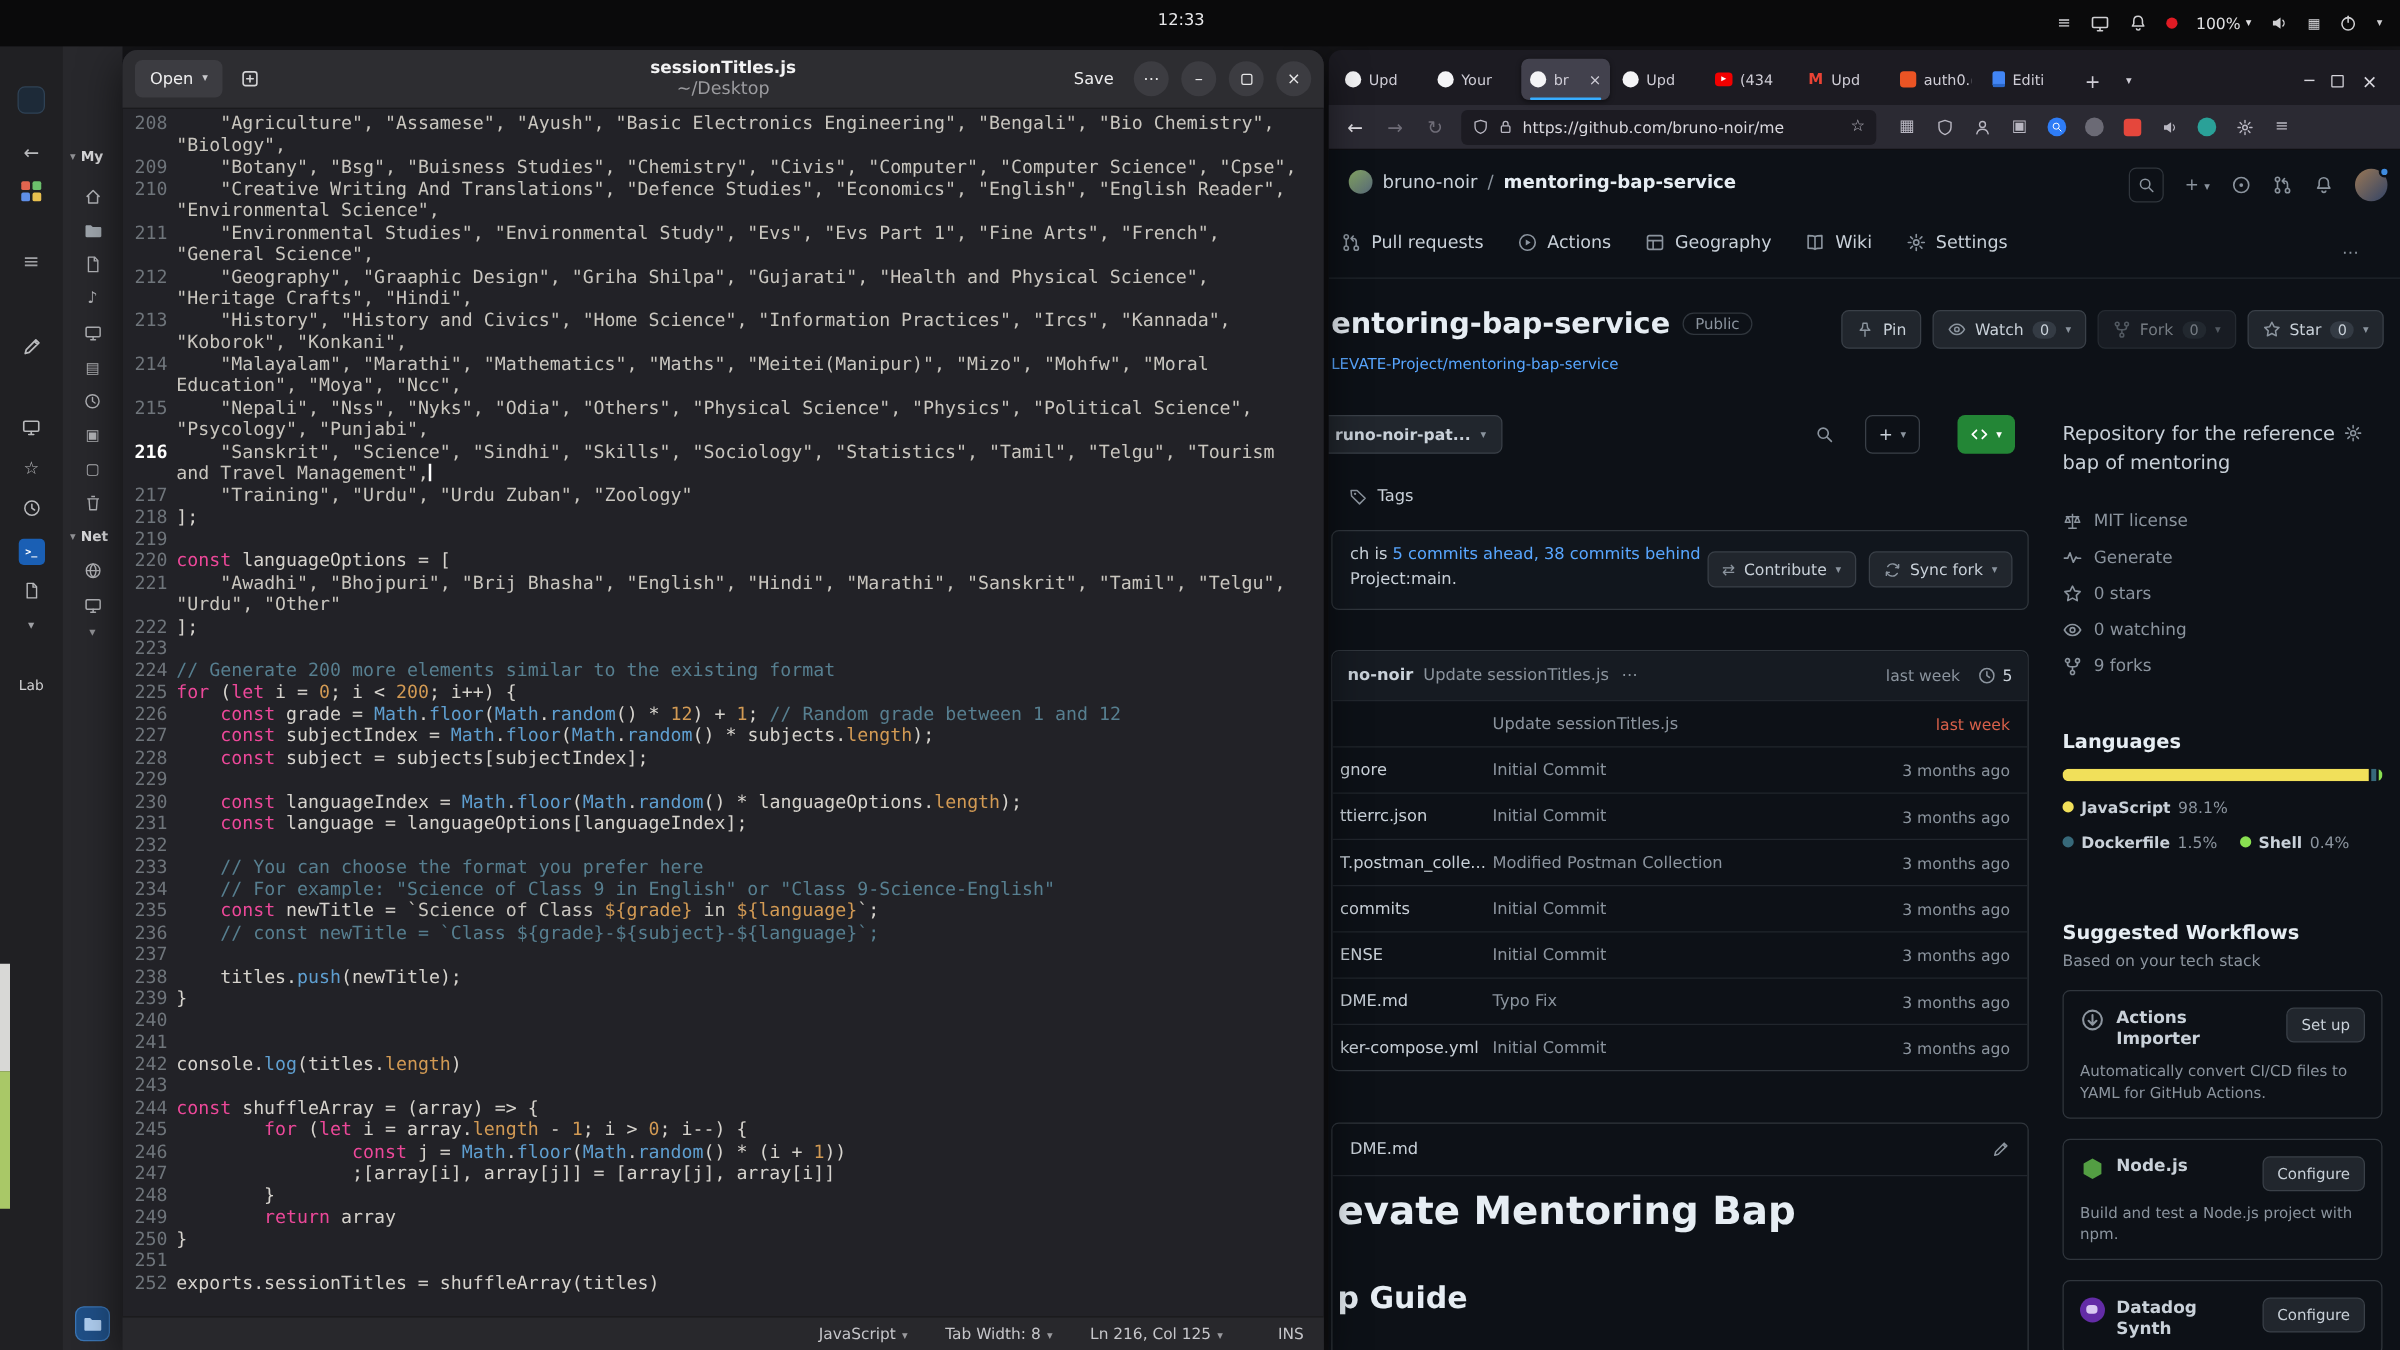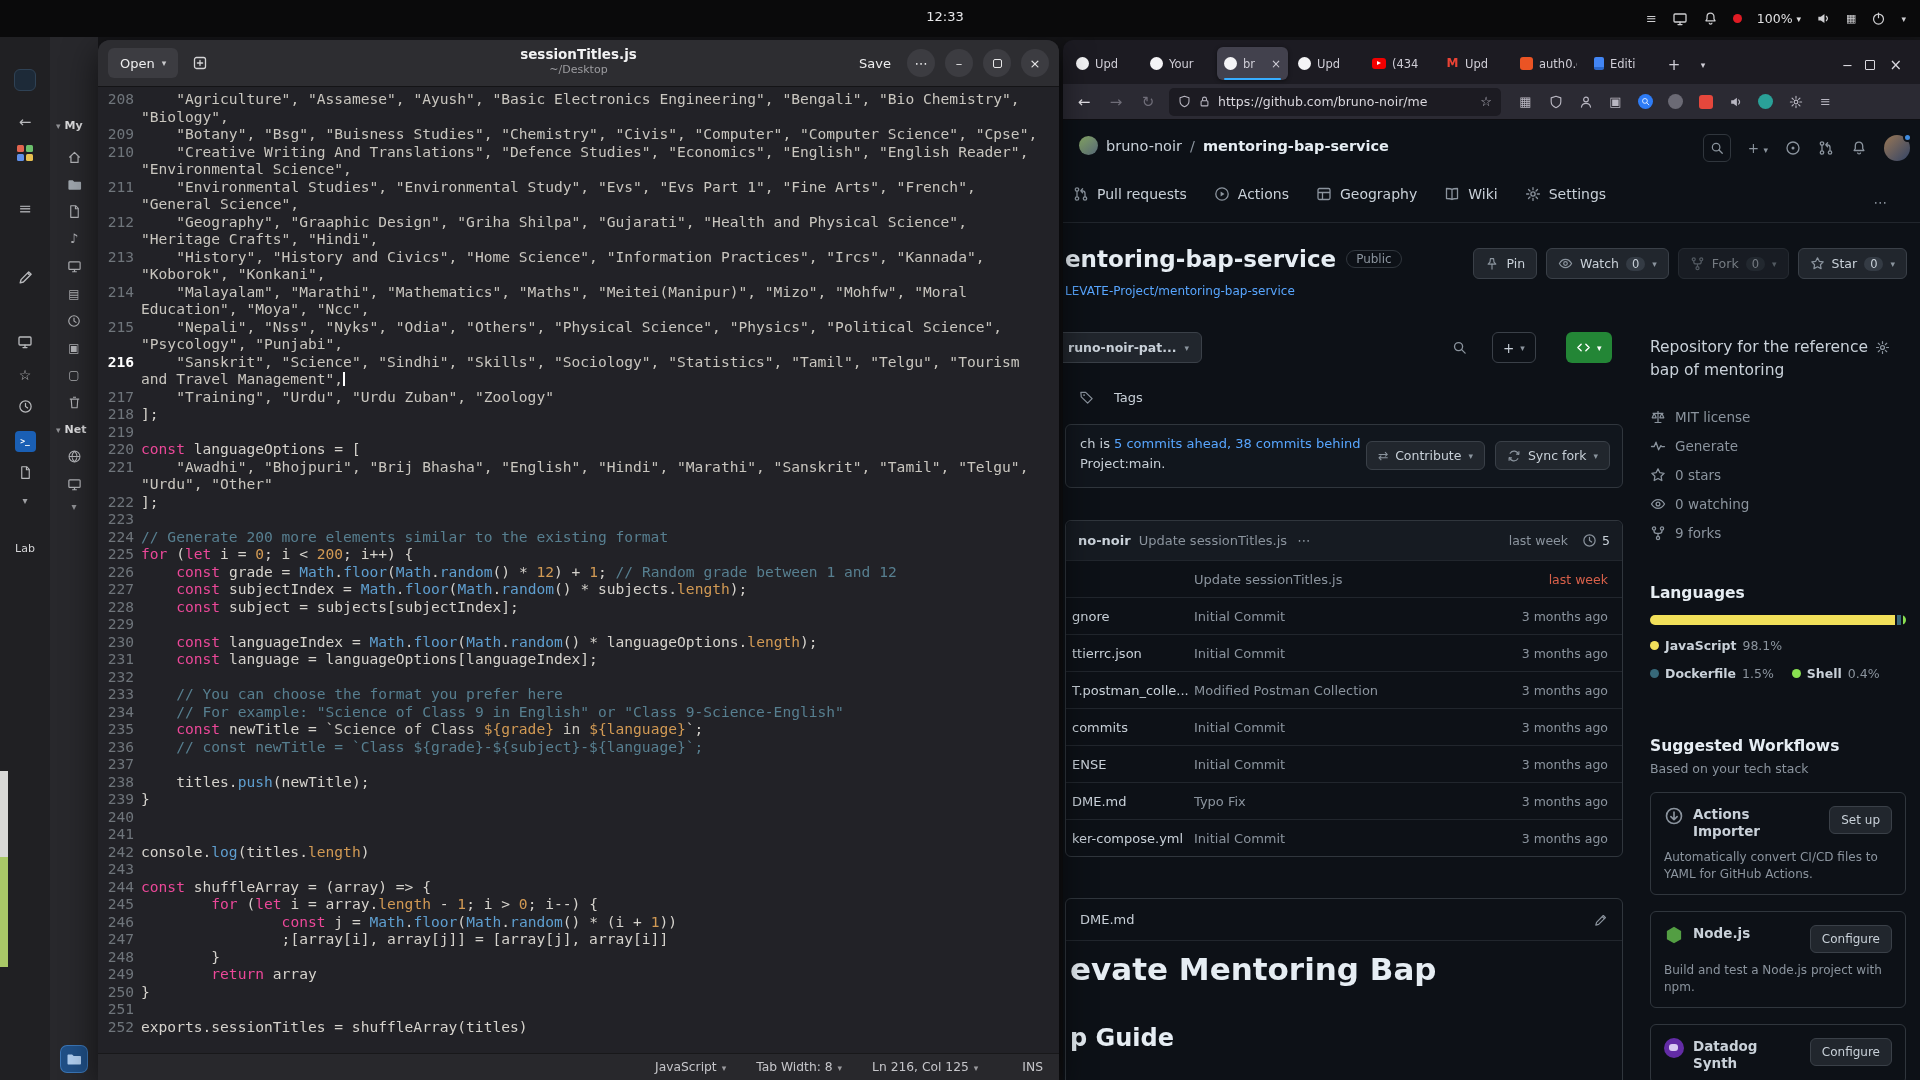--- a/index.html
+++ b/index.html
@@ -30,21 +30,21 @@
 .strip{position:absolute;left:0;width:8px}
 
 
 #editor{position:absolute;left:98px;top:40px;width:961px;height:1040px;background:#222227;border-radius:12px 12px 0 0;box-shadow:0 10px 34px rgba(0,0,0,.6);z-index:20}
 #ed-head{height:47px;background:#2d2d31;border-bottom:1px solid #141416;border-radius:12px 12px 0 0;display:flex;align-items:center;padding:0 10px;position:relative}
 #ed-open{height:30px;display:flex;align-items:center;gap:7px;background:#3c3c41;border-radius:6px;padding:0 12px;color:#eeeeef;font-size:13px}
 #ed-open .c{font-size:9px;color:#c9c9cc}
 .ed-iconbtn{width:32px;height:30px;display:flex;align-items:center;justify-content:center;color:#d4d4d6;border-radius:6px;margin-left:6px}
 #ed-title-wrap{position:absolute;left:0;right:0;top:6px;text-align:center;pointer-events:none}
 #ed-title{font-size:13.5px;font-weight:bold;color:#f2f2f3}
-#ed-sub{font-size:11px;color:#9c9ca0;margin-top:1px}
+#ed-sub{font-size:14px;color:#9c9ca0;margin-top:1px}
 #ed-right{margin-left:auto;display:flex;align-items:center;gap:10px}
 #ed-save{color:#ededee;font-size:13px;padding:0 6px}
 .winbtn{width:28px;height:28px;border-radius:50%;background:#3c3c41;color:#e8e8e9;display:flex;align-items:center;justify-content:center;font-size:13px}
 .winbtn .sq{width:9px;height:9px;border:1.4px solid #e8e8e9;border-radius:2px}
 #ed-code{position:absolute;top:47px;left:0;right:0;bottom:27px;overflow:hidden;padding:3px 0 0 6px;font-family:"DejaVu Sans Mono",monospace;font-size:14.6px}
 .line{display:flex;line-height:17.5px;white-space:pre}
 .gutter{width:30px;flex:none;text-align:right;padding-right:0;color:#6f757b}
 .gutter.cur{color:#fff;font-weight:bold}
 .code{width:908px;margin-left:7px;white-space:pre-wrap;word-break:normal;color:#d6d3cd}
 .tk-d{color:#d6d3cd}.tk-s{color:#c9c6bf}.tk-k{color:#ec4899}.tk-c{color:#577f90}
@@ -107,21 +107,21 @@
 .gbtn .c{font-size:9px;color:#8b949e}
 .gbtn.dim{opacity:.55}
 #gh-fork-line{position:absolute;left:2px;top:164px;font-size:12px;color:#58a6ff}
 #gh-branch-row{position:absolute;left:0;right:0;top:212px;height:32px}
 #branch-btn{position:absolute;left:-8px;top:0;height:31px;display:flex;align-items:center;gap:8px;background:#21262d;border:1px solid #3a4048;border-radius:6px;padding:0 12px;font-size:12.5px;font-weight:bold;color:#c9d1d9}
 #branch-btn .c{font-size:9px;color:#8b949e;font-weight:normal}
 .ghosty{position:absolute;top:0;width:32px;height:31px;display:flex;align-items:center;justify-content:center;color:#8b949e}
 #plus-btn{position:absolute;top:0;height:31px;display:flex;align-items:center;gap:6px;border:1px solid #3a4048;border-radius:6px;padding:0 10px;color:#c9d1d9}
 #code-btn{position:absolute;top:0;height:31px;display:flex;align-items:center;gap:6px;background:#238636;border-radius:6px;padding:0 10px;color:#fff}
 #code-btn .c{font-size:9px}
-#gh-tags{position:absolute;left:16px;top:270px;display:flex;align-items:center;gap:20px;font-size:13px;color:#c9d1d9}
+#gh-tags{position:absolute;left:16px;top:270px;display:flex;align-items:center;gap:8px;font-size:13px;color:#c9d1d9}
 #gh-tags .ic{color:#8b949e}
 #compare-box{position:absolute;left:2px;top:304px;width:558px;height:64px;border:1px solid #30363d;border-radius:6px;background:#11161d;padding:11px 14px;font-size:13px}
 #compare-box .l2{margin-top:5px}
 #compare-btns{position:absolute;right:12px;top:16px;display:flex;gap:10px}
 #file-table{position:absolute;left:2px;top:400px;width:558px;border:1px solid #30363d;border-radius:6px;background:#0d1117}
 #commit-bar{height:39px;background:#161b22;border-radius:6px 6px 0 0;display:flex;align-items:center;padding:0 12px;gap:8px;font-size:13px}
 #commit-bar .auth{font-weight:bold}
 #commit-bar .msg{color:#8b949e}
 #commit-bar .keb{color:#8b949e;letter-spacing:1px;margin-left:2px}
 #commit-right{margin-left:auto;display:flex;align-items:center;gap:14px}

